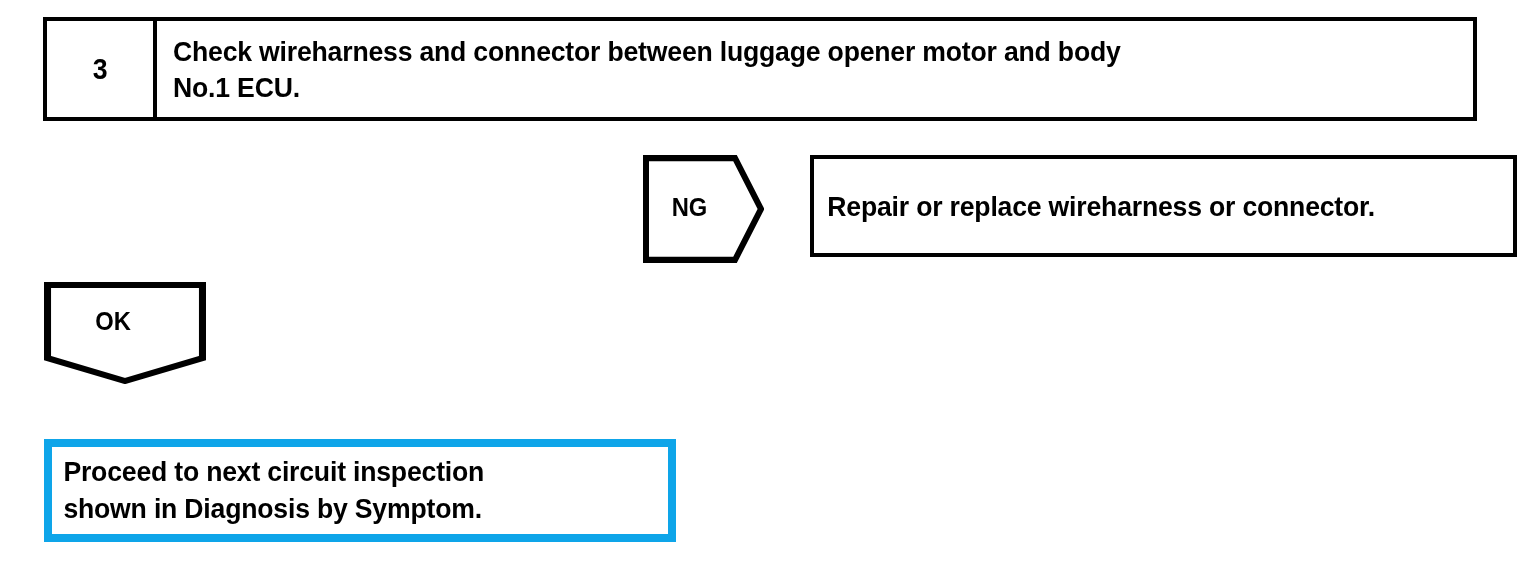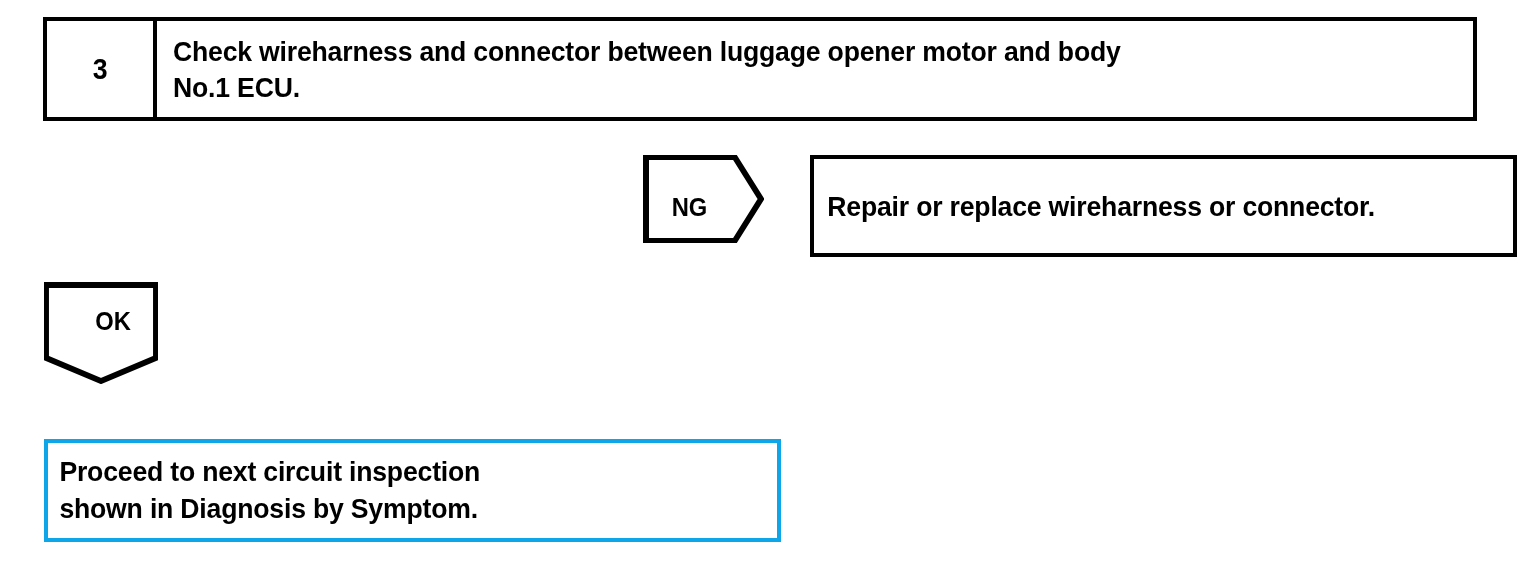--- a/index.html
+++ b/index.html
@@ -65,21 +65,21 @@
     transform-origin: left top;
     white-space: pre-line;
   }
 
   
   .judge-ng {
     position: absolute;
     left: 643px;
     top: 155px;
     width: 121px;
-    height: 88px;
+    height: 108px;
   }
   .judge-ng svg,
   .judge-ok svg {
     display: block;
     width: 100%;
     height: 100%;
   }
   .judge-ng .judge-label {
     position: absolute;
     left: 0;
@@ -120,21 +120,21 @@
     transform: scaleX(0.95);
     transform-origin: left center;
     white-space: pre-line;
   }
 
   
   .judge-ok {
     position: absolute;
     left: 44px;
     top: 282px;
-    width: 114px;
+    width: 162px;
     height: 102px;
   }
   .judge-ok .judge-label {
     position: absolute;
     left: 0;
     top: 0;
     width: 138px;
     height: 78px;
     display: flex;
     align-items: center;
@@ -144,24 +144,24 @@
     color: #000000;
     letter-spacing: 0px;
     transform: scaleX(0.95);
   }
 
   
   .proceed-box {
     position: absolute;
     left: 44px;
     top: 439px;
-    width: 737px;
+    width: 632px;
     height: 103px;
     box-sizing: border-box;
-    border: 4px solid #0ea5e9;
+    border: 8px solid #0ea5e9;
     background: #ffffff;
     display: flex;
     align-items: center;
   }
   .proceed-text {
     padding-left: 12px;
     font-size: 28px;
     font-weight: bold;
     color: #000000;
     line-height: 1.29;

